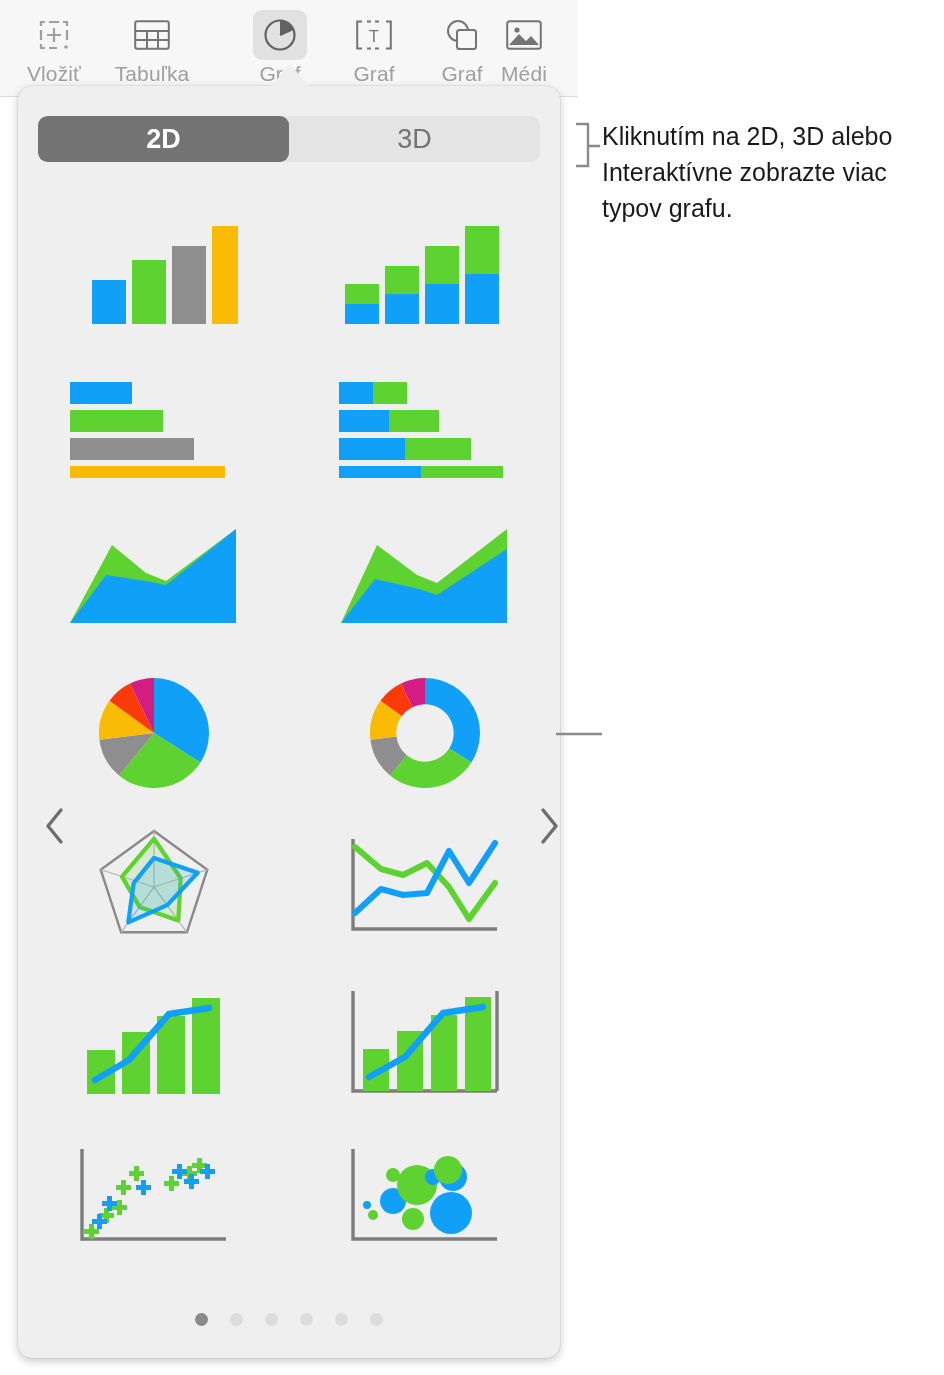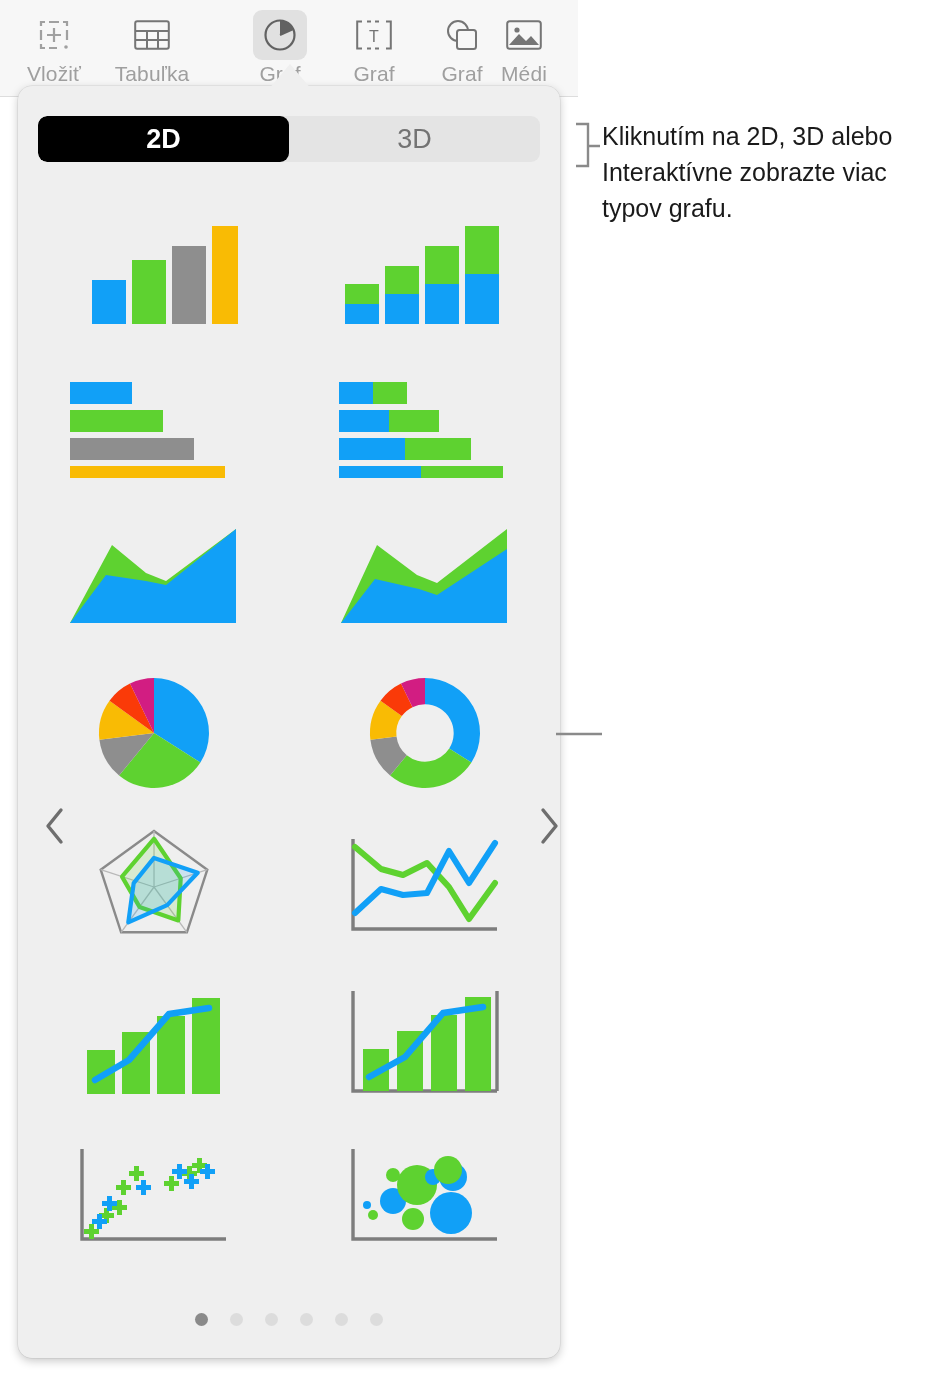--- a/index.html
+++ b/index.html
@@ -90,21 +90,21 @@
   .seg {
     flex: 1;
     text-align: center;
     font-size: 27px;
     color: #737373;
     line-height: 46px;
     height: 46px;
     position: relative;
   }
   .seg.active {
-    background: #000000;
+    background: #737373;
     color: #ffffff;
     border-radius: 9px;
     font-weight: bold;
   }
   .seg.divider::before {
     content: "";
     position: absolute;
     left: 0; top: 9px;
     width: 1px; height: 28px;
     background: #c4c4c4;

